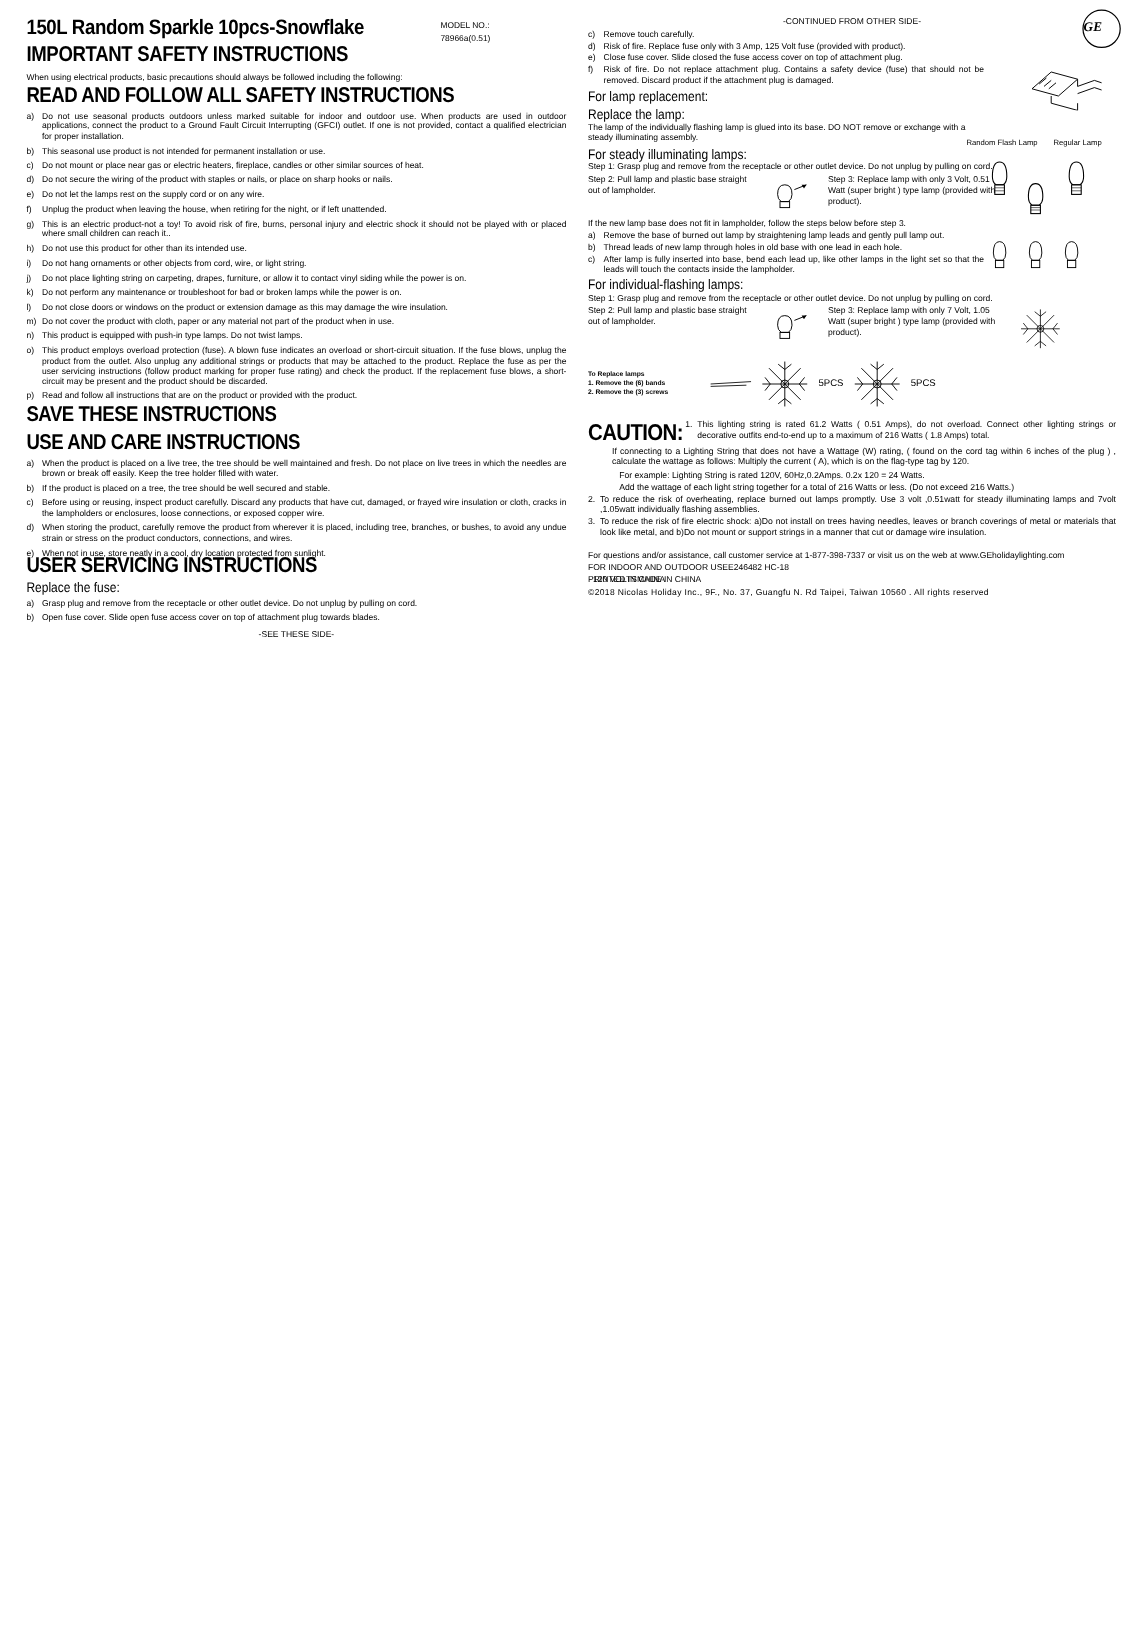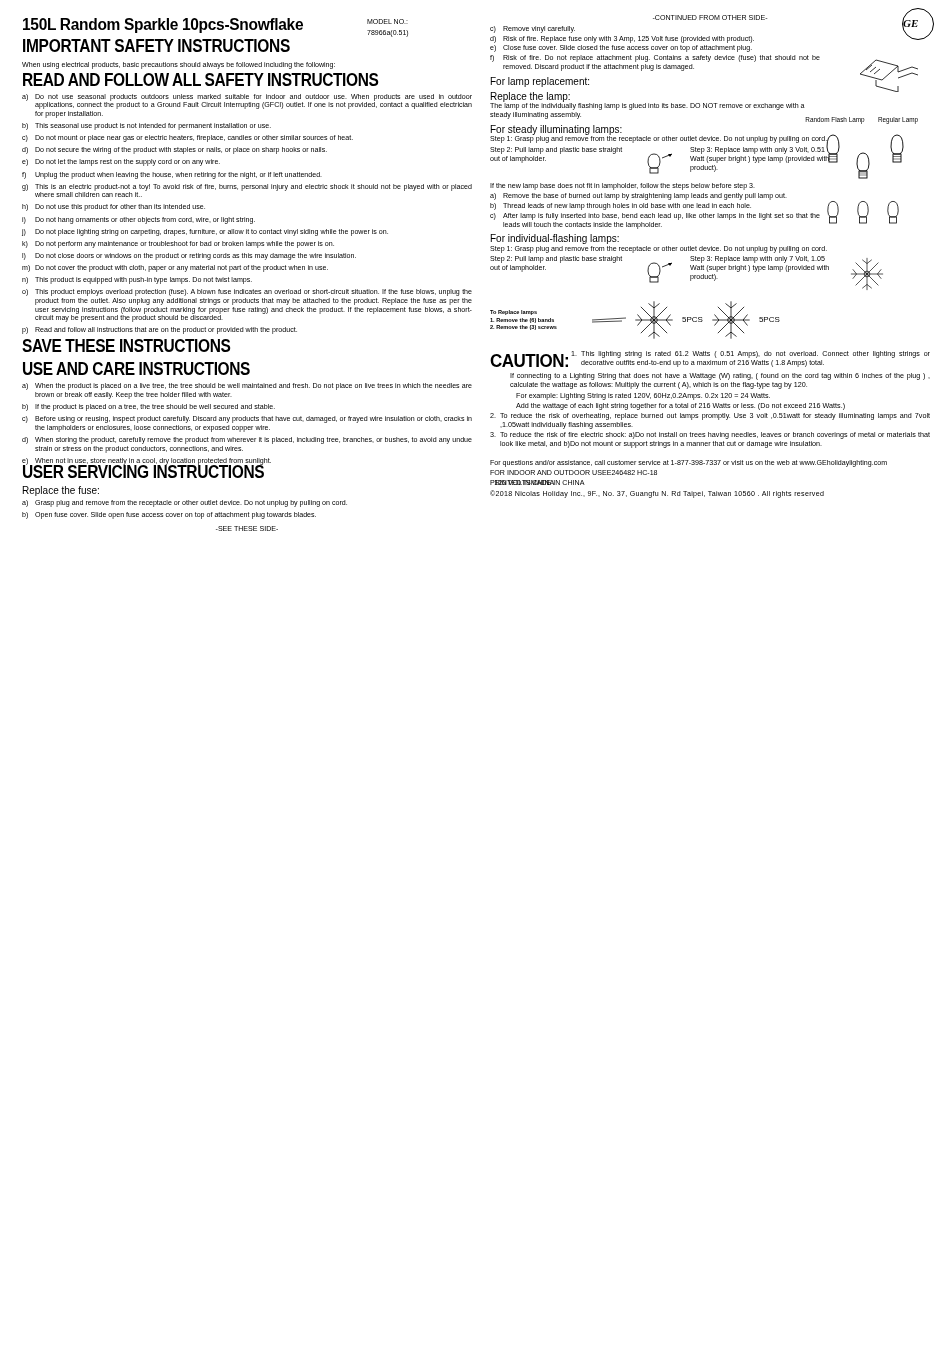--- a/index.html
+++ b/index.html
@@ -266,21 +266,21 @@
       <li class="item">
           <span class="mark">j)</span>
           <span class="txt">Do not place lighting string on carpeting, drapes, furniture, or allow it to contact vinyl siding while the power is on.</span>
         </li>
       <li class="item">
           <span class="mark">k)</span>
           <span class="txt">Do not perform any maintenance or troubleshoot for bad or broken lamps while the power is on.</span>
         </li>
       <li class="item">
           <span class="mark">l)</span>
-          <span class="txt">Do not close doors or windows on the product or retiring cords as this may damage the wire insulation.</span>
+          <span class="txt">Do not close doors or windows on the product or extension damage as this may damage the wire insulation.</span>
         </li>
       <li class="item">
           <span class="mark">m)</span>
           <span class="txt">Do not cover the product with cloth, paper or any material not part of the product when in use.</span>
         </li>
       <li class="item">
           <span class="mark">n)</span>
           <span class="txt">This product is equipped with push-in type lamps. Do not twist lamps.</span>
         </li>
       <li class="item">
@@ -336,21 +336,21 @@
     <div class="see-other">-SEE THESE SIDE-</div>
   </div>
 
   <div class="col-right">
 
     <div class="continued">-CONTINUED FROM OTHER SIDE-</div>
 
     <ol class="lettered" style="margin-top:0px; width:330px;">
       <li class="item" style="margin-top:1px;">
           <span class="mark">c)</span>
-          <span class="txt">Remove vinyl carefully.</span>
+          <span class="txt">Remove touch carefully.</span>
         </li>
       <li class="item" style="margin-top:1px;">
           <span class="mark">d)</span>
           <span class="txt">Risk of fire. Replace fuse only with 3 Amp, 125 Volt fuse (provided with product).</span>
         </li>
       <li class="item" style="margin-top:1px;">
           <span class="mark">e)</span>
           <span class="txt">Close fuse cover. Slide closed the fuse access cover on top of attachment plug.</span>
         </li>
       <li class="item" style="margin-top:1px;">

